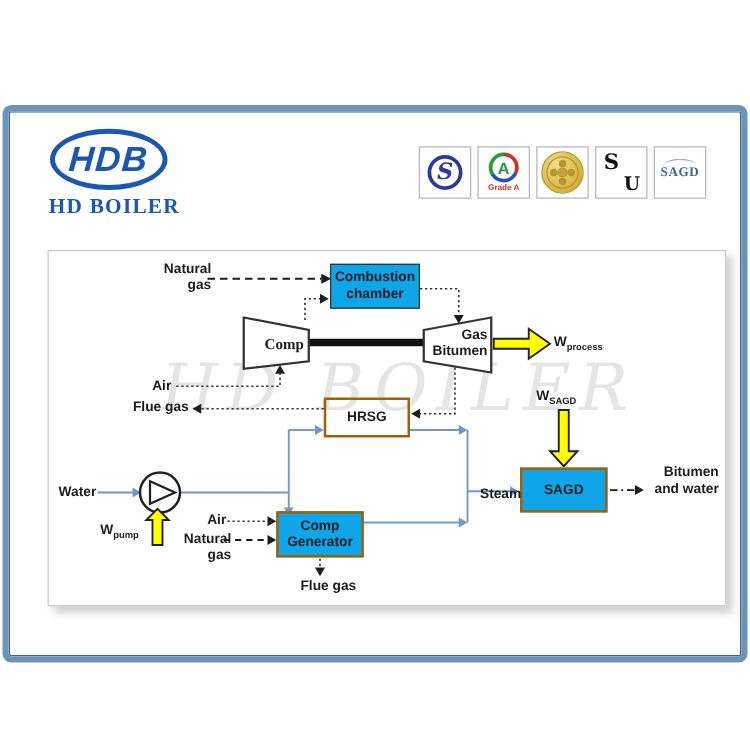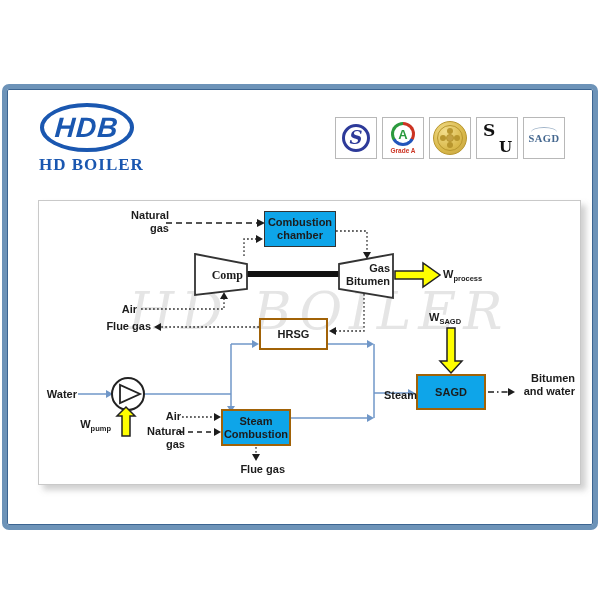--- a/index.html
+++ b/index.html
@@ -171,21 +171,21 @@
         <circle cx="89" cy="193" r="16" fill="#fff" stroke="#222" stroke-width="2"></circle>
         <polygon points="81,184 81,202 101,193" fill="#fff" stroke="#222" stroke-width="1.8"></polygon>
 
         <polygon points="356,70 384,70 384,62 401,74 384,86 384,78 356,78" fill="#ffff00" stroke="#222" stroke-width="1.5"></polygon>
         <polygon points="408,127 416,127 416,160 423,160 412,172 401,160 408,160" fill="#ffff00" stroke="#222" stroke-width="1.5"></polygon>
         <polygon points="83,235 83,215 78,215 87,206 96,215 91,215 91,235" fill="#ffff00" stroke="#222" stroke-width="1.5"></polygon>
       </svg>
 
       <div class="dbox thin" style="left:225px;top:10px;width:72px;height:36px;">Combustion chamber</div>
       <div class="dbox thick" style="left:220px;top:117px;width:69px;height:32px;background:transparent;">HRSG</div>
-      <div class="dbox thick" style="left:182px;top:208px;width:70px;height:37px;">Steam Combustion</div>
+      <div class="dbox thick" style="left:182px;top:208px;width:70px;height:37px;">Comp Generator</div>
       <div class="dbox thick" style="left:377px;top:173px;width:70px;height:36px;">SAGD</div>
 
       <div class="dlabel center" style="left:160px;top:67px;width:44px;font-size:12px;font-family:Liberation Serif, serif;">Comp</div>
       <div class="dlabel center" style="left:303px;top:61px;width:48px;">Gas Bitumen</div>
 
       <div class="dlabel center" style="left:84px;top:8px;width:46px;">Natural gas</div>
       <div class="dlabel right" style="left:72px;top:102px;width:26px;">Air</div>
       <div class="dlabel right" style="left:56px;top:119px;width:56px;">Flue gas</div>
       <div class="dlabel" style="left:2px;top:187px;width:36px;">Water</div>
       <div class="dlabel right" style="left:114px;top:209px;width:28px;">Air</div>

